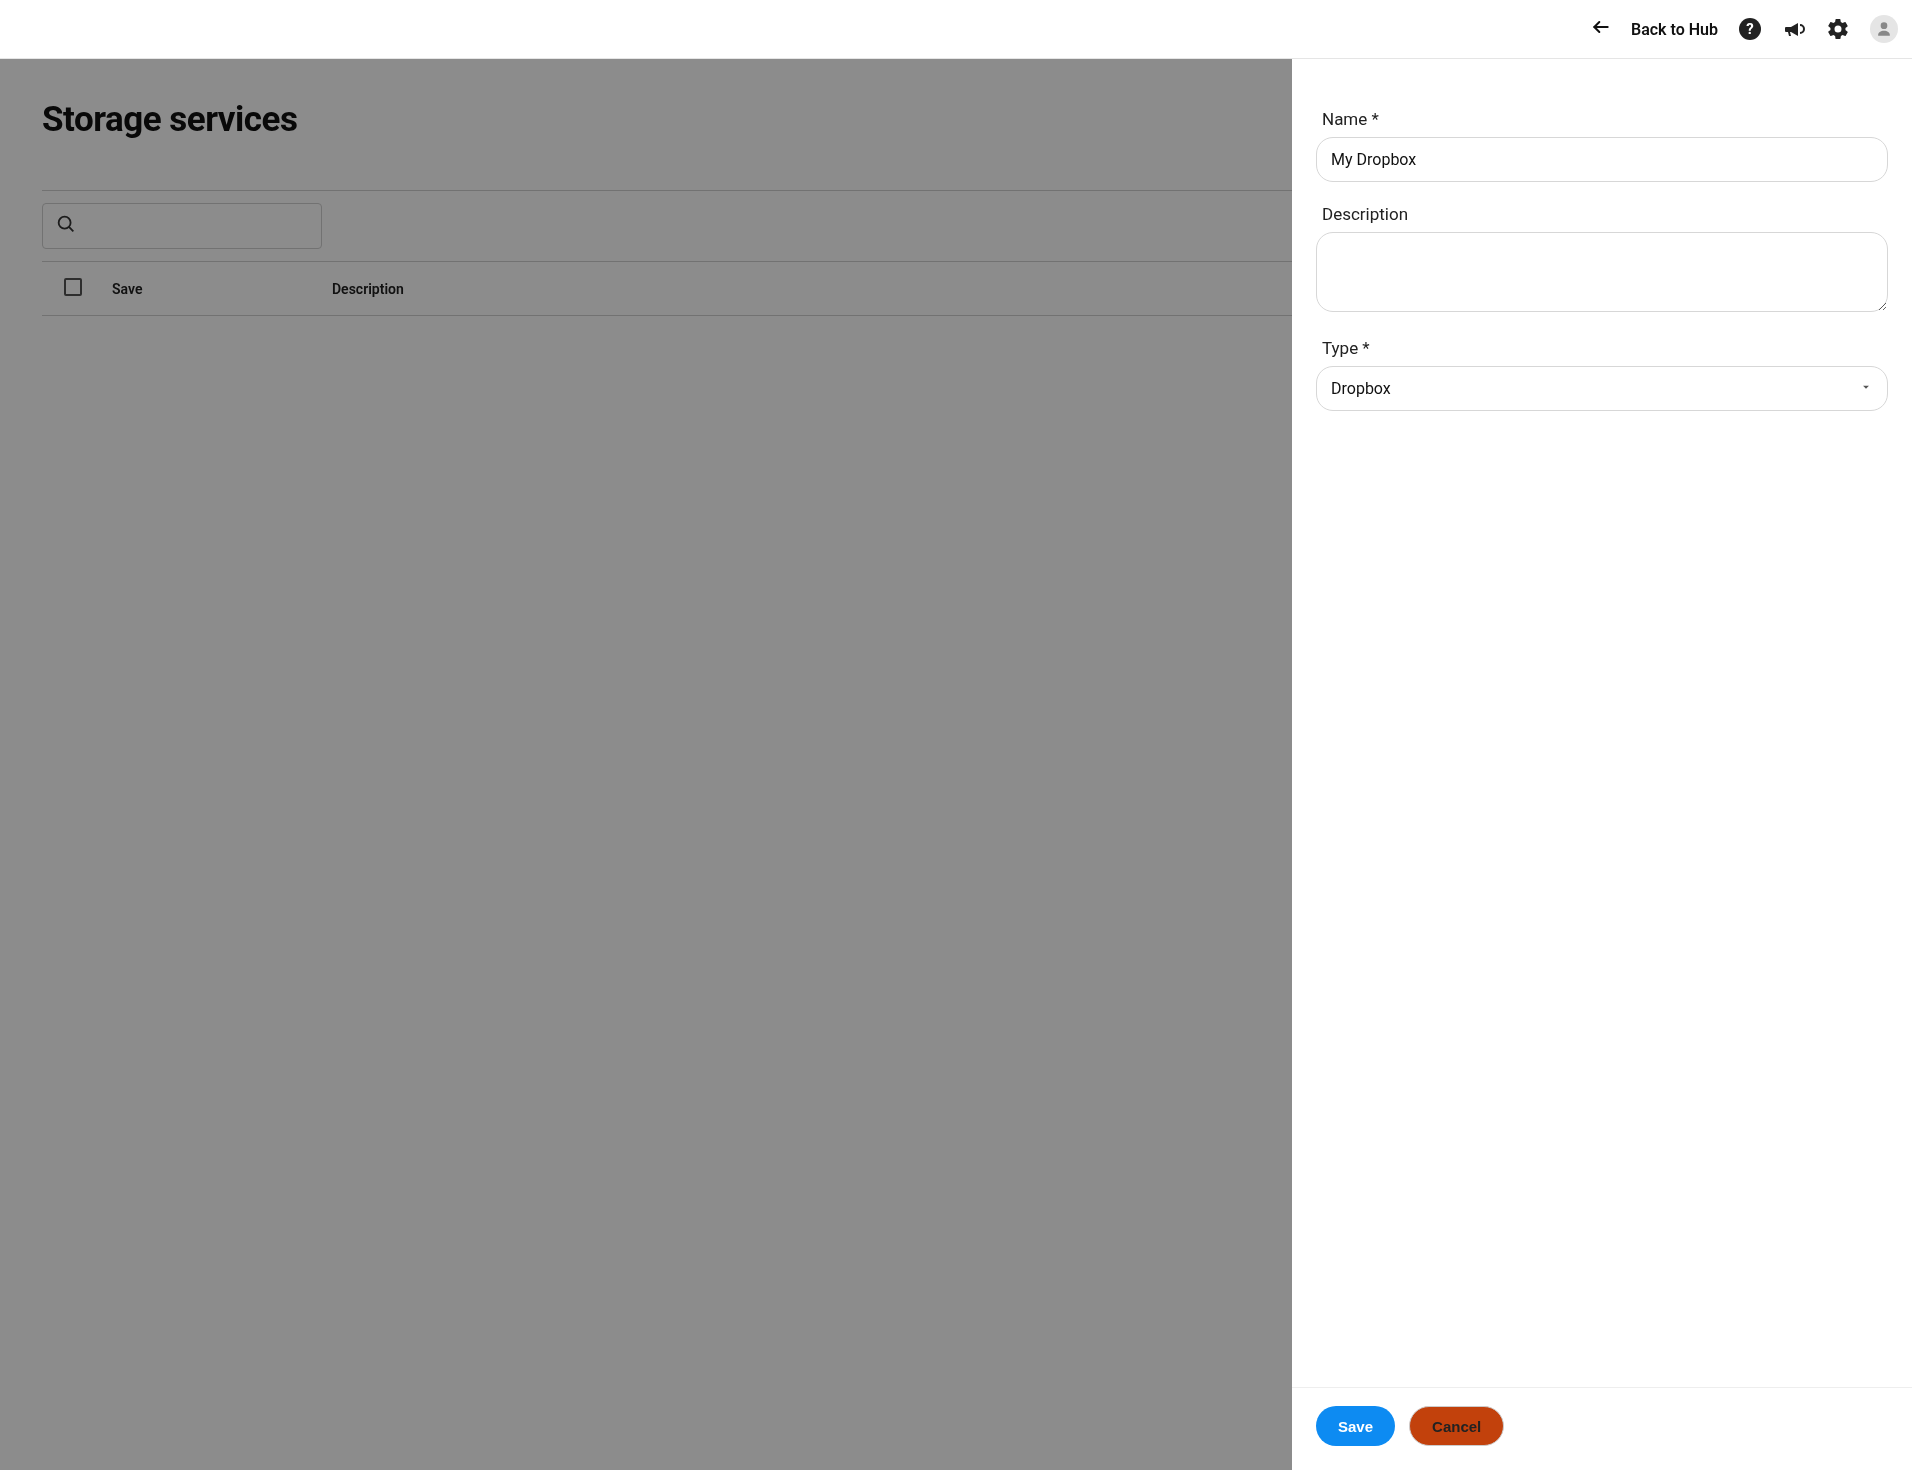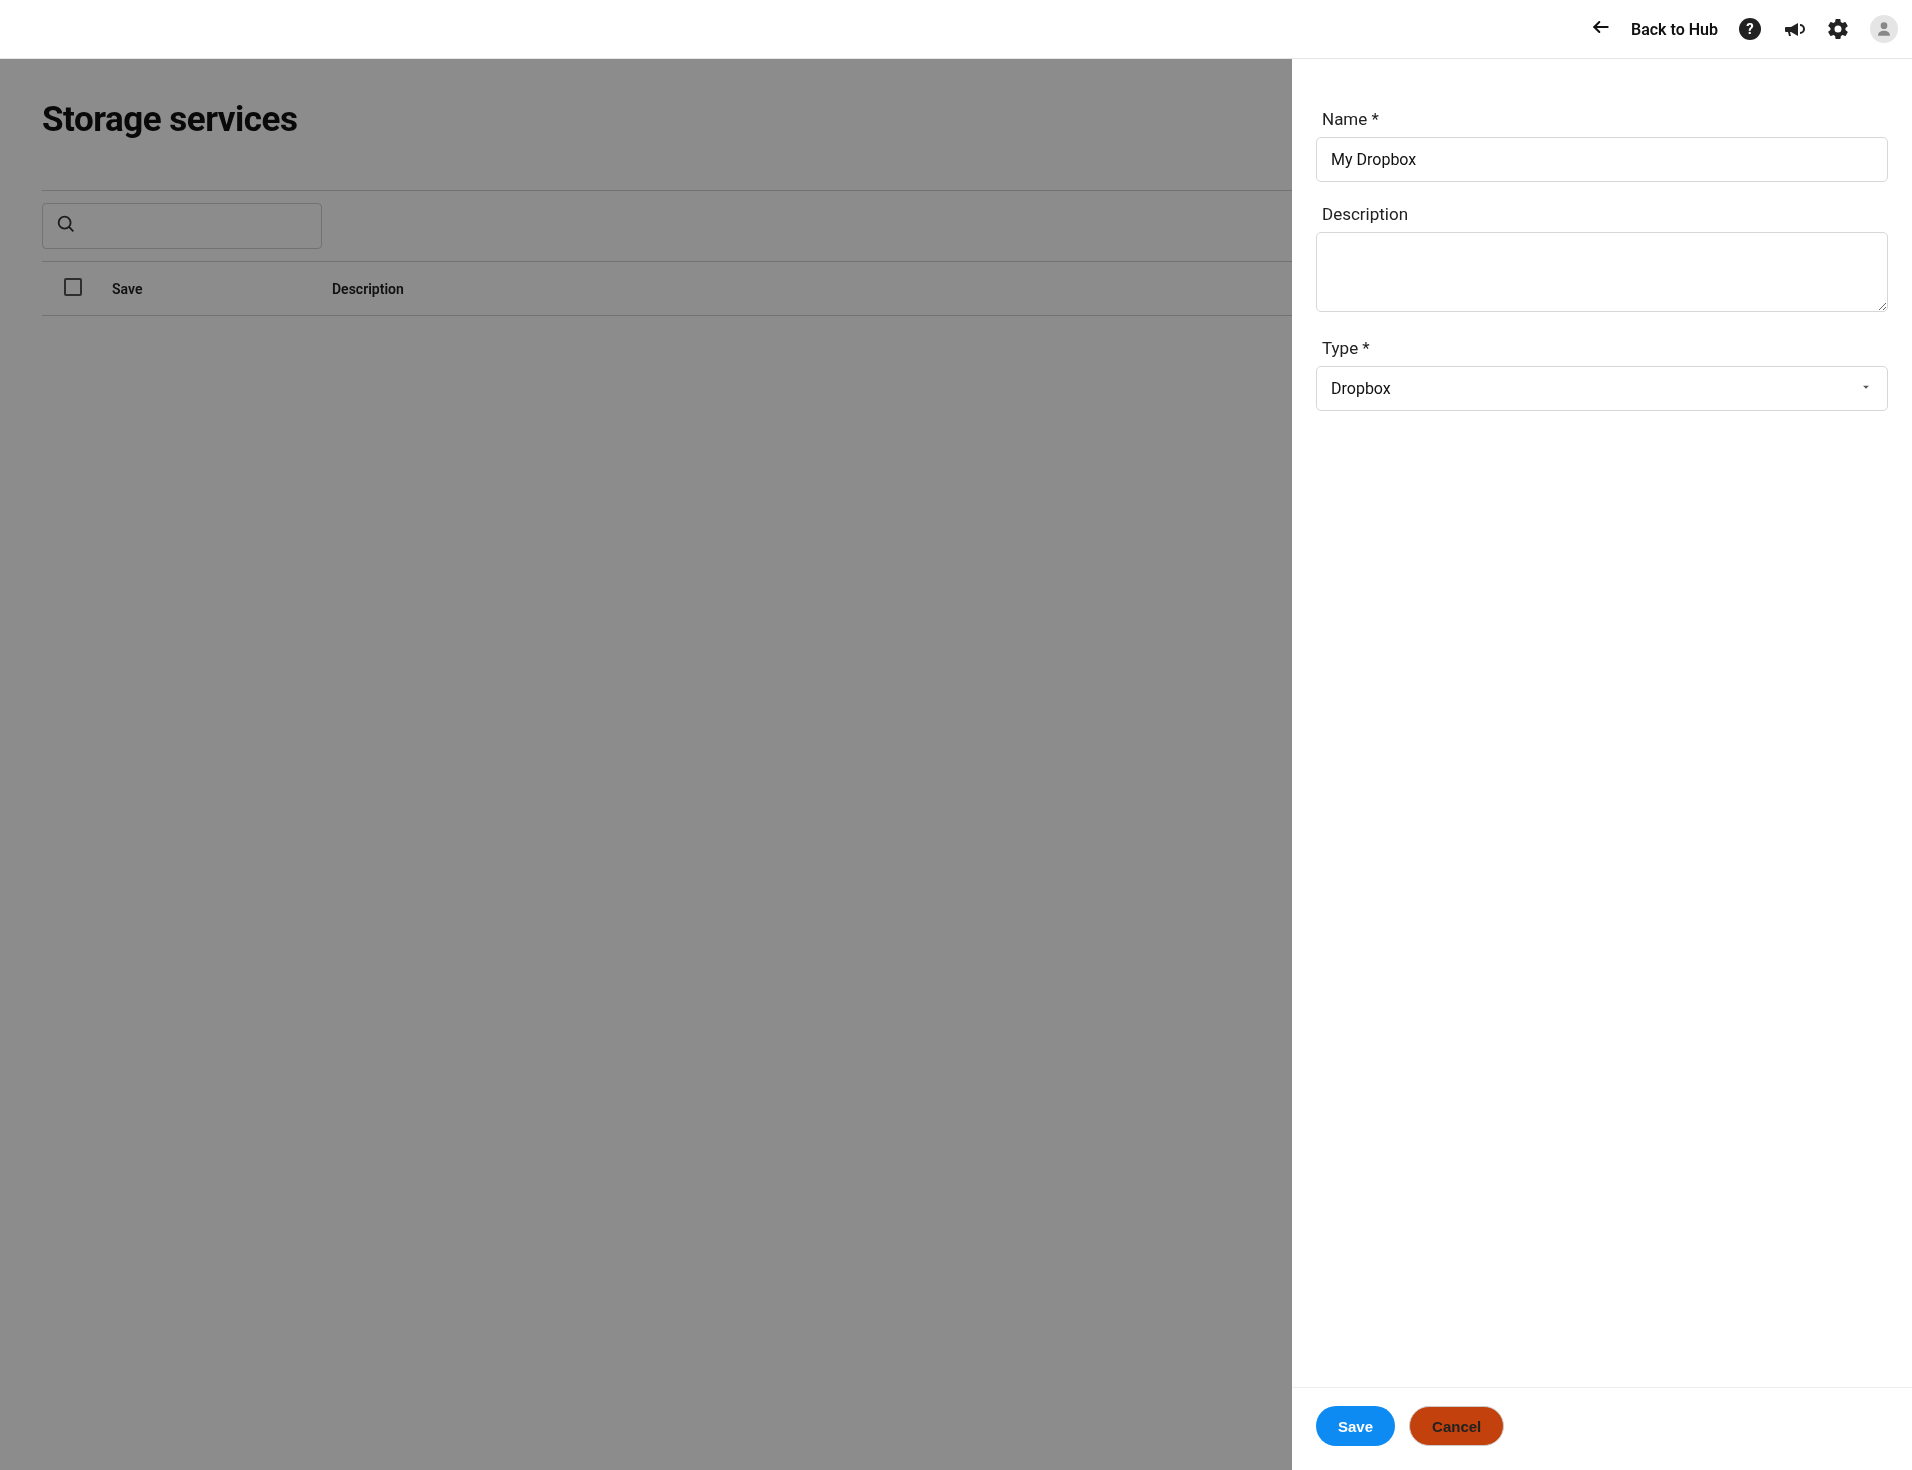--- a/index.html
+++ b/index.html
@@ -106,21 +106,21 @@
     display: flex; align-items: center; justify-content: space-between;
     padding-bottom: 18px; border-bottom: 1px solid #eee;
   }
   .panel-header h2 { font-size: 26px; font-weight: 700; letter-spacing: -0.4px; }
   .close-btn { width: 26px; height: 26px; display:flex; align-items:center; justify-content:center; cursor:pointer; }
   .close-btn svg { width: 22px; height: 22px; }
 
   .field { margin-top: 22px; }
   .field label { display: block; font-size: 17px; color: #222; margin-bottom: 8px; margin-left: 6px; }
   .text-input, .textarea, .select {
-    width: 100%; border: 1px solid #d7d7d7; border-radius: 5px;
+    width: 100%; border: 1px solid #d7d7d7; border-radius: 17px;
     font-size: 16px; padding: 12px 14px; font-family: inherit; color:#111;
   }
   .textarea { min-height: 80px; resize: both; }
   .select { display:flex; align-items:center; justify-content:space-between; cursor:pointer; }
   .select .caret svg { width: 14px; height: 14px; color:#555; }
 
   .panel-footer {
     border-top: 1px solid #eee;
     padding: 18px 24px 24px;
     display: flex; gap: 14px;

